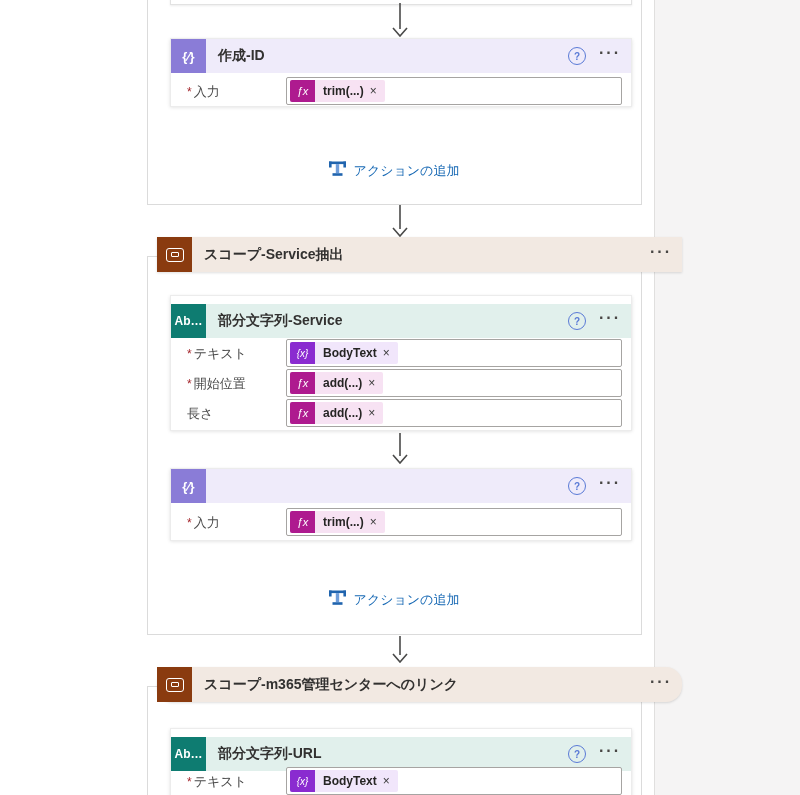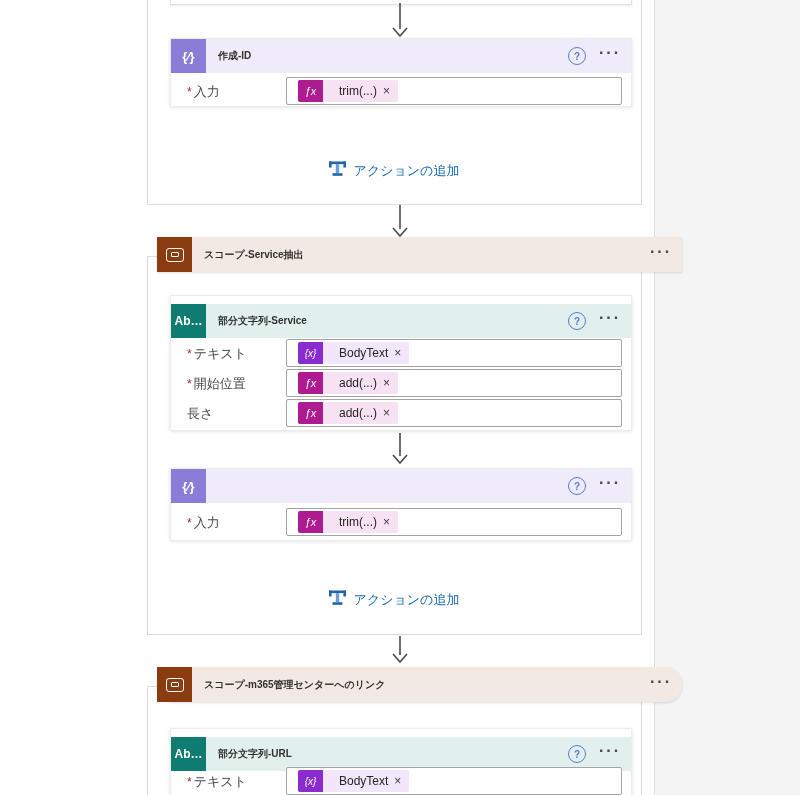--- a/index.html
+++ b/index.html
@@ -18,40 +18,40 @@
   
   .action-card{position:absolute;width:460px;background:#fff;border:1px solid #ececec;
                box-shadow:0 1.2px 3.6px rgba(0,0,0,.13);z-index:4;}
   .card-header{position:relative;display:flex;align-items:center;height:34px;}
   .tile{width:35px;height:34px;flex:none;display:flex;align-items:center;justify-content:center;
         color:#fff;}
   .compose-h{background:#efebfa;}
   .compose-tile{background:#8a7cd7;font-size:13px;font-weight:700;}
   .textfn-h{background:#e1f0ec;margin-top:8px;}
   .textfn-tile{background:#0e7c71;font-size:12px;font-weight:700;}
-  .card-title{margin-left:12px;font-size:10px;font-weight:700;color:#323130;white-space:nowrap;}
+  .card-title{margin-left:12px;font-size:14px;font-weight:700;color:#323130;white-space:nowrap;}
   .header-right{position:absolute;right:10px;top:0;height:100%;display:flex;align-items:center;gap:13px;}
   .help-badge{width:16px;height:16px;border:1.4px solid #5a7ad6;border-radius:50%;color:#5a7ad6;
               font-size:10px;font-weight:700;display:flex;align-items:center;justify-content:center;}
   .more{font-size:16px;font-weight:700;color:#484644;letter-spacing:2px;line-height:8px;
         padding-bottom:6px;}
   
   .flabel{position:absolute;left:16px;font-size:13px;color:#4a4a4a;white-space:nowrap;}
   .req{color:#a4262c;font-style:normal;margin-right:2px;font-size:12px;}
   .finput{position:absolute;left:115px;width:333px;height:26px;border:1px solid #a6a4a2;
           border-radius:2px;background:#fff;display:flex;align-items:center;padding-left:1px;}
   .pill{display:inline-flex;align-items:center;height:22px;border-radius:2px;font-size:12px;
-        color:#262524;margin-left:10px;}
+        color:#262524;margin-left:2px;}
   .ptile{height:22px;width:25px;flex:none;display:flex;align-items:center;justify-content:center;
          color:#fff;font-style:italic;font-size:11px;border-radius:2px 0 0 2px;}
   .fx-pill{background:#f7e2f3;}
   .fx-tile{background:#ae1a8f;}
   .var-pill{background:#f1e6fb;}
   .var-tile{background:#8a2bd0;font-style:italic;font-size:10px;}
-  .ptext{padding:0 3px 0 16px;}
+  .ptext{padding:0 3px 0 8px;font-weight:bold;}
   .pclose{padding:0 8px 0 3px;font-size:12px;color:#3b3b3b;cursor:pointer;}
   
   .scope-header{position:absolute;width:525px;height:35px;background:#f2e9e2;display:flex;
                 align-items:center;box-shadow:0 1px 2.4px rgba(0,0,0,.13);z-index:5;}
   .scope-tile{width:35px;height:35px;flex:none;background:#8a3b0f;display:flex;
               align-items:center;justify-content:center;}
   .scope-glyph{width:16px;height:12px;border:1.6px solid #fff;border-radius:3px;
                display:flex;align-items:center;justify-content:center;}
   .scope-glyph::after{content:"";width:6px;height:3px;border:1.5px solid #fff;border-radius:1px;}
   

